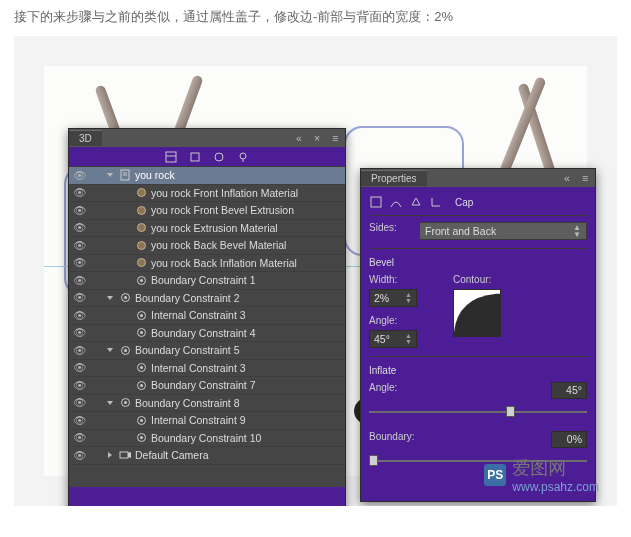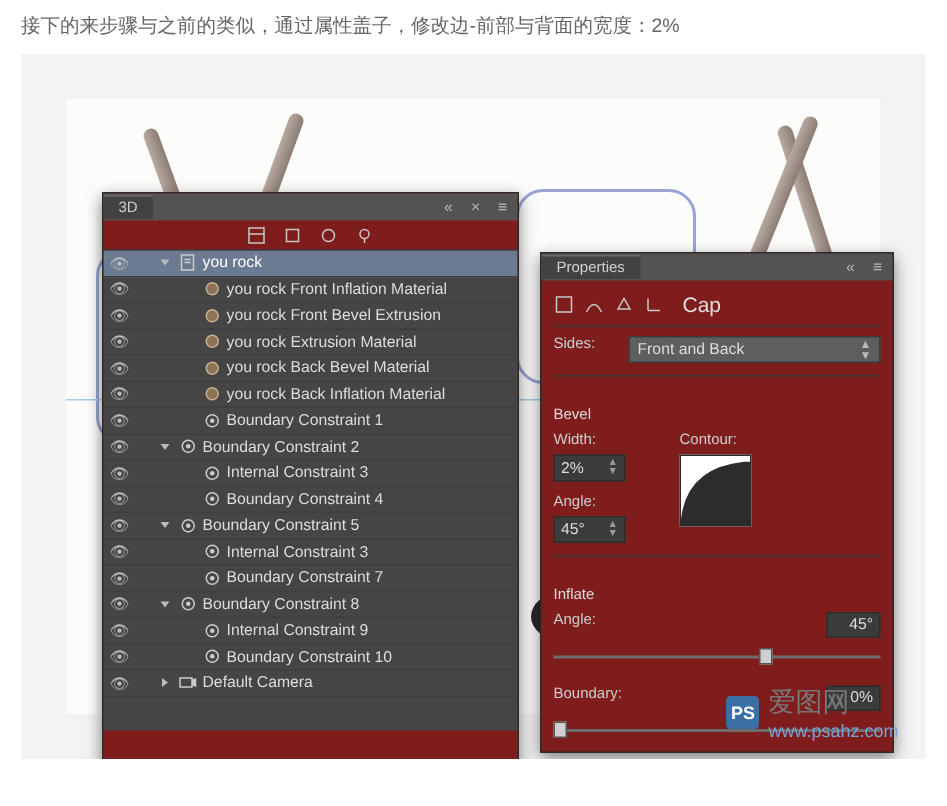--- a/index.html
+++ b/index.html
@@ -19,21 +19,21 @@
 .stick.s3 { right: 60px; top: 18px; transform: rotate(-18deg); }
 .stick.s4 { right: 40px; top: 12px; transform: rotate(22deg); }
 .ring { position: absolute; width: 120px; height: 130px; border: 2px solid #9aa3d6; border-radius: 18px; }
 .ring.r1 { left: 20px; top: 100px; }
 .ring.r2 { left: 300px; top: 60px; }
 .guide-h { position: absolute; left:0; right:0; top: 200px; border-top:1px solid #9fd0e6; }
 .black-dot { position:absolute; width:36px; height:30px; background:#2a2a2a; border-radius:50%; }
 .black-dot.d1 { left: 260px; top: 330px; }
 .black-dot.d2 { left: 310px; top: 330px; }
 .panel {
-  position: absolute; background: #7f1d1d; border: 1px solid #2b2b2b;
+  position: absolute; background: #4c1d95; border: 1px solid #2b2b2b;
   box-shadow: 0 3px 10px rgba(0,0,0,.5); color: #ddd; font-size: 10.5px;
 }
 .panel-header { height: 18px; background: #535353; display:flex; align-items:center; }
 .tab { padding: 2px 10px; font-size: 10px; color:#d0d0d0; background:#424242; border-top:1px solid #6a6a6a; }
 .header-icons { margin-left:auto; display:flex; gap:6px; padding-right:4px; }
 .hicon { width:12px; height:12px; display:flex; align-items:center; justify-content:center; color:#bbb; }
 .panel-3d { left: 54px; top: 92px; width: 278px; height: 404px; }
 .p3d-top { height:20px; display:flex; align-items:center; justify-content:center; gap:10px; border-bottom:1px solid #3b3b3b; }
 .ticon { width:14px; height:14px; color:#c8c8c8; display:flex; align-items:center; justify-content:center; }
 .tree { background:#454545; height: 320px; overflow:hidden; }
@@ -45,26 +45,26 @@
 .arrow.open .tri { transform: rotate(90deg); }
 .indent { display:inline-block; }
 .nicon { width:12px; height:12px; display:flex; align-items:center; justify-content:center; }
 .rlabel { white-space:nowrap; }
 .p3d-bottom { height:34px; display:flex; align-items:flex-end; justify-content:space-between; padding:4px 6px; gap:6px; }
 .btn-row { display:flex; gap:8px; }
 .bicon { width:14px; height:14px; color:#c8c8c8; display:flex; align-items:center; justify-content:center; }
 .panel-props { left: 346px; top: 132px; width: 236px; height: 334px; }
 .props-body { padding:6px 8px; display:flex; flex-direction:column; gap:6px; }
 .prop-icons { display:flex; gap:6px; align-items:center; padding:2px 0 6px; border-bottom:1px solid #3b3b3b; }
-.prop-icons .lbl { margin-left:6px; font-size:14px; color:#ddd; }
+.prop-icons .lbl { margin-left:6px; font-size:10px; color:#ddd; }
 .frow { display:flex; gap:6px; }
 .flabel { width:44px; font-size:10px; color:#ccc; }
 .select { flex:1; height:18px; background:#5e5e5e; border:1px solid #3a3a3a; display:flex; align-items:center; padding:0 5px; color:#ddd; justify-content:space-between; }
 .select .sarrows { font-size:8px; color:#bbb; line-height:7px; display:flex; flex-direction:column; }
-.section { font-size:10px; color:#ddd; border-top:1px solid #3b3b3b; padding-top:20px; margin-top:2px; }
+.section { font-size:10px; color:#ddd; border-top:1px solid #3b3b3b; padding-top:8px; margin-top:2px; }
 .num-input { width:48px; height:18px; background:#3b3b3b; border:1px solid #2c2c2c; color:#ddd; display:flex; align-items:center; padding:0 4px; justify-content:space-between; }
 .num-input .sarrows { font-size:7px; color:#999; line-height:6px; display:flex; flex-direction:column; }
 .contour-box { width:48px; height:48px; background:#fff; position:relative; border:1px solid #2c2c2c; }
 .contour-box svg { position:absolute; inset:0; }
 .slider { position:relative; height:14px; }
 .slider-track { position:absolute; left:0; right:0; top:6px; height:2px; background:#6d6d6d; }
 .slider-thumb { position:absolute; top:1px; width:9px; height:11px; background:#cfcfcf; border:1px solid #555; }
 .val-readout { width:36px; text-align:right; color:#ddd; background:#3b3b3b; border:1px solid #2c2c2c; height:17px; line-height:15px; padding-right:4px; }
 .watermark { position:absolute; right:18px; bottom:12px; display:flex; align-items:center; gap:6px; font-size:12px; color:#7aa2d4; }
 .watermark .ps { width:22px; height:22px; background:#3a6ea5; color:#fff; font-weight:bold; display:flex; align-items:center; justify-content:center; border-radius:3px; }

